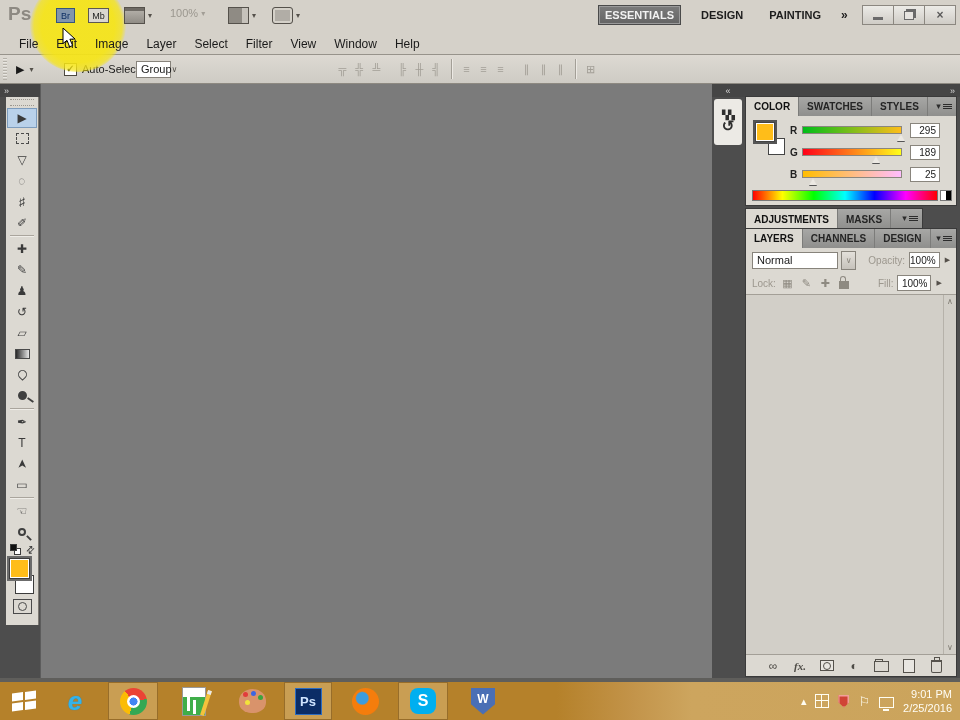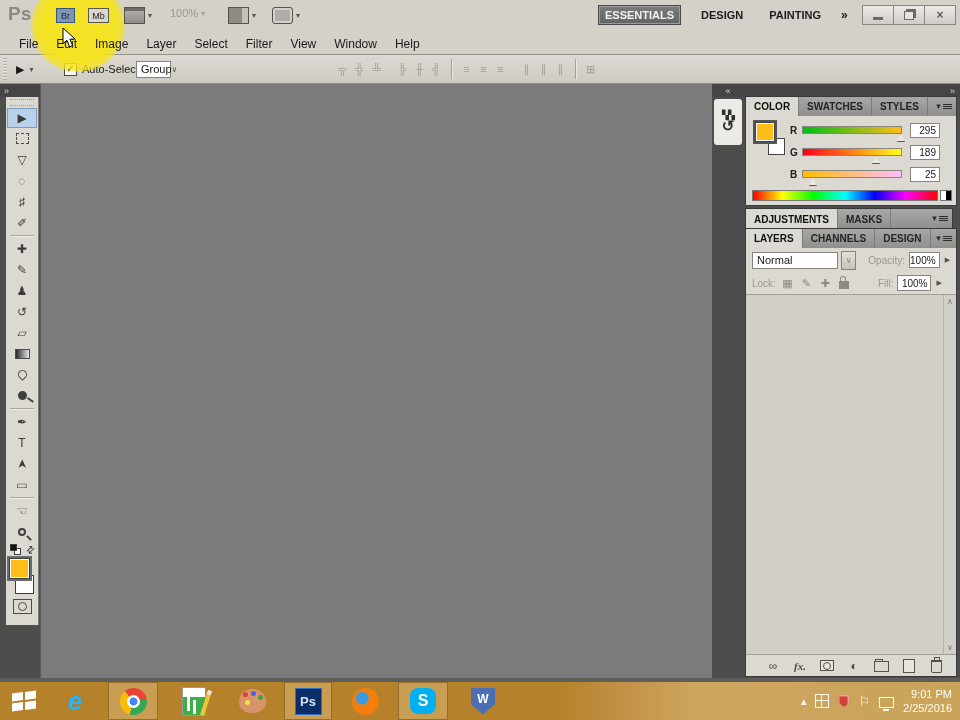--- a/index.html
+++ b/index.html
@@ -111,21 +111,21 @@
   .track.b{background:linear-gradient(90deg,rgb(255,189,0),rgb(255,189,255))}
   .handle{position:absolute;top:7px;margin-left:-4px;width:0;height:0;border-left:4px solid transparent;
           border-right:4px solid transparent;border-bottom:7px solid #ece9e3;filter:drop-shadow(0 1px 0 #555)}
   .chan-val{margin-left:8px;width:30px;height:15px;background:#fff;border:1px solid #89857d;font-size:10px;
             display:flex;align-items:center;justify-content:flex-end;padding-right:3px;box-sizing:border-box}
   .spectrum{position:absolute;left:6px;bottom:4px;width:186px;height:11px;border:1px solid #777;box-sizing:border-box;
             background:linear-gradient(90deg,#f00,#ff0 16%,#0f0 33%,#0ff 50%,#00f 66%,#f0f 83%,#f00)}
   .spec-ends{position:absolute;right:4px;bottom:4px;width:12px;height:11px;border:1px solid #777;box-sizing:border-box;
              background:linear-gradient(90deg,#fff 0 50%,#000 50%)}
   
-  #adj-panel{left:746px;top:209px;width:206px;height:20px}
+  #adj-panel{left:746px;top:209px;width:176px;height:20px}
   
   #layers-panel{left:746px;top:229px;width:210px;height:447px;display:flex;flex-direction:column}
   .lp-row{height:24px;display:flex;align-items:center;padding:0 6px;gap:4px;font-size:10px}
   .lp-label{color:#9c978e}
   .blend-select{width:96px;height:17px}
   .chev-btn{width:15px;height:17px;background:linear-gradient(#e3e0da,#c6c2bb);border:1px solid #87837b;margin-left:-1px;
             display:flex;align-items:center;justify-content:center;font-size:8px;color:#8a857c}
   .val-box{width:34px;height:16px;background:#fff;border:1px solid #89857d;display:flex;align-items:center;
            justify-content:flex-end;padding-right:3px;box-sizing:border-box;font-size:10px}
   .spin{font-size:7px;color:#55504a;margin-left:1px}

